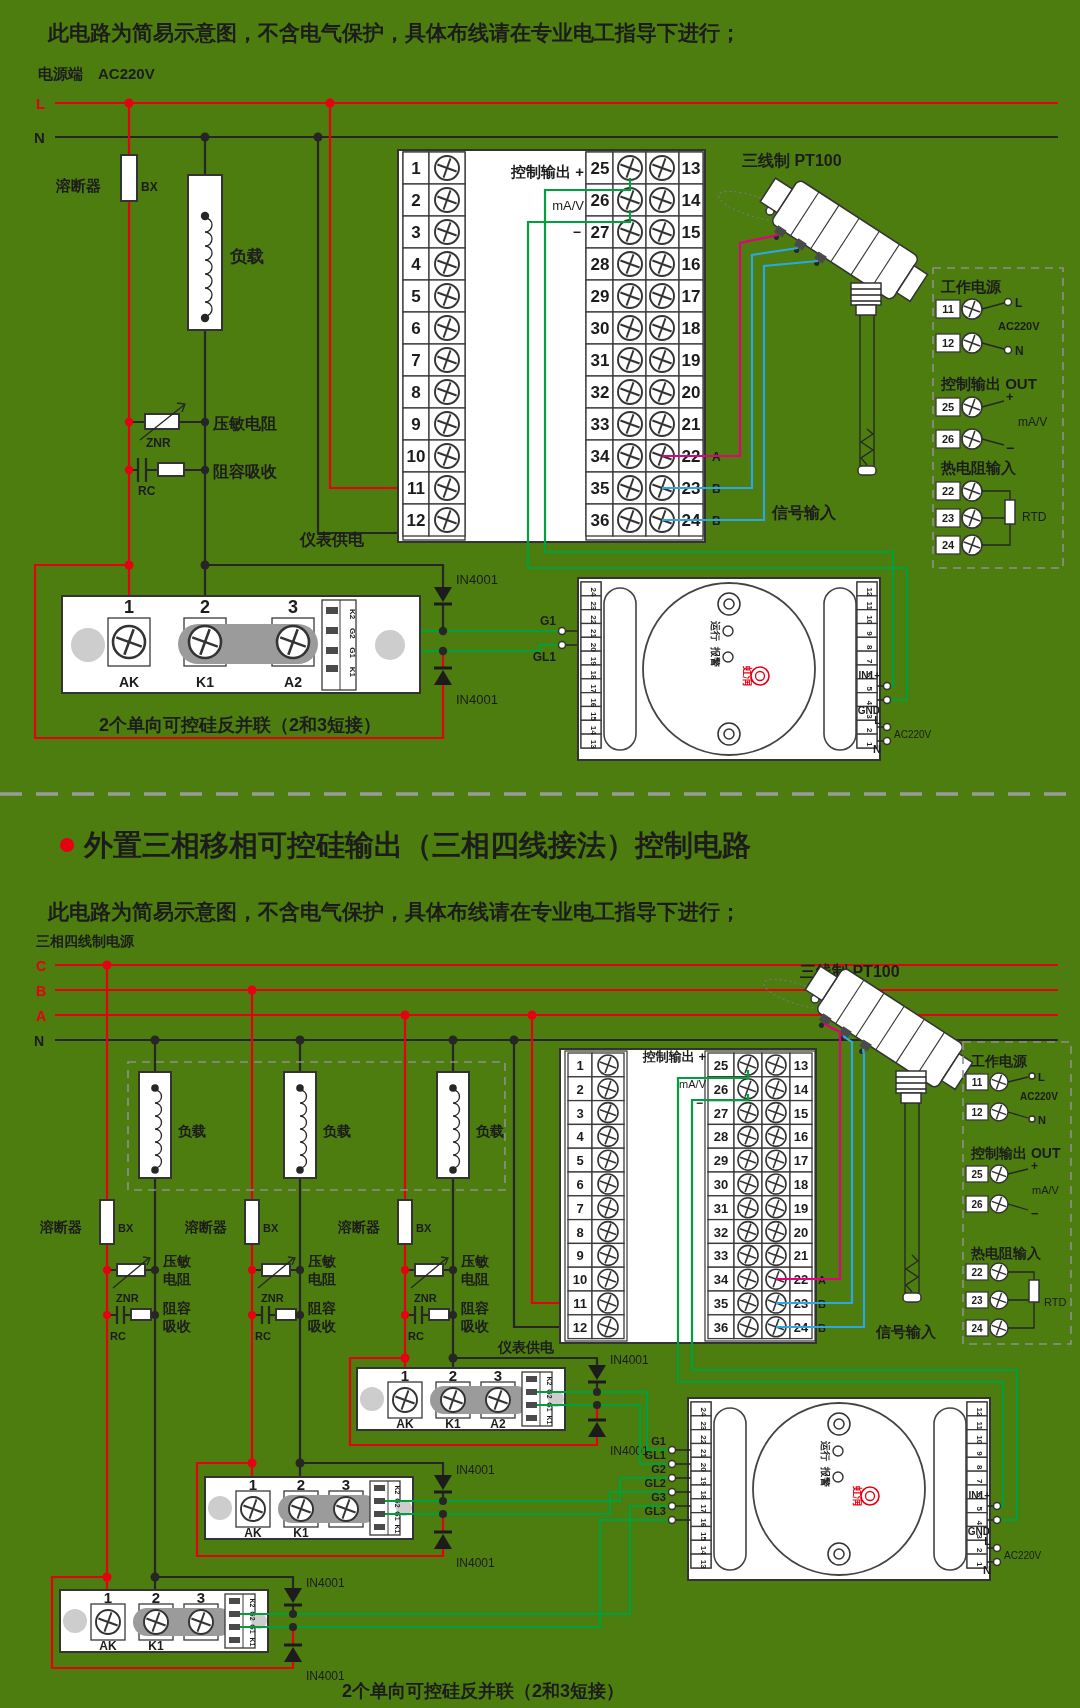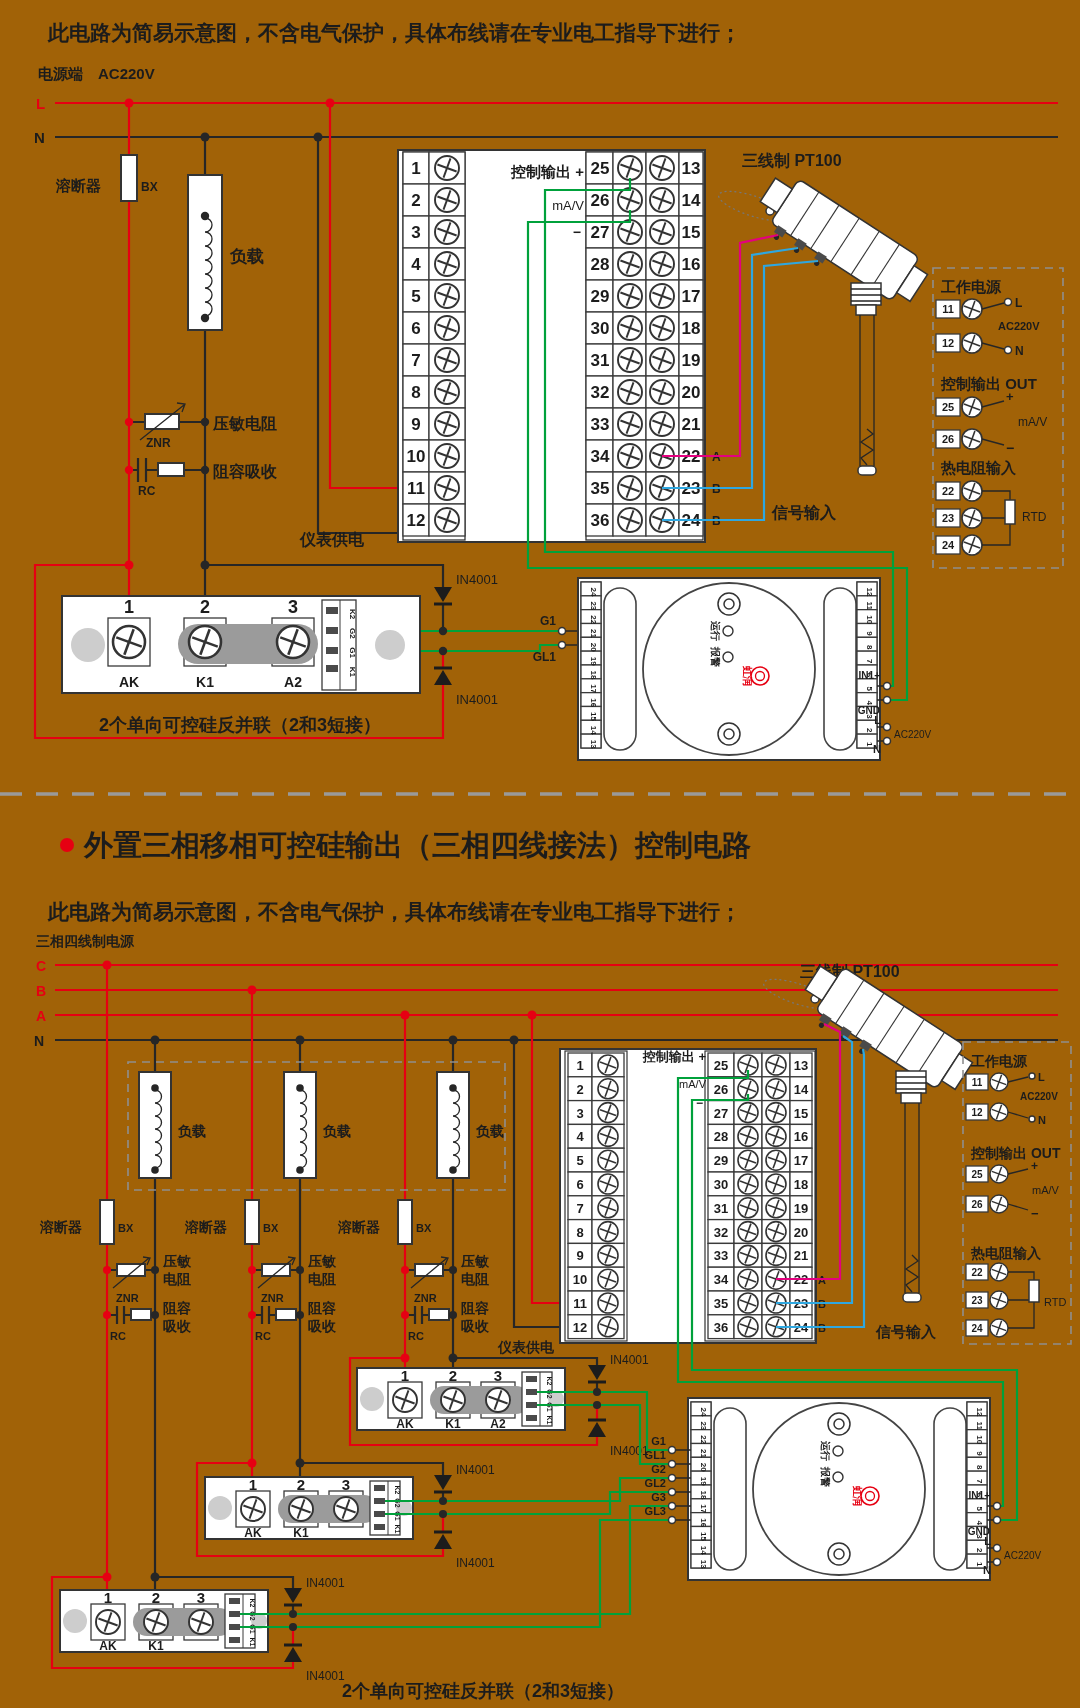--- a/index.html
+++ b/index.html
@@ -1,16 +1,16 @@
 <!DOCTYPE html>
 <html><head>
 <meta charset="utf-8">
 <style>
   html,body{margin:0;padding:0;background:#fff}
-  .page{position:relative;width:1080px;height:1708px;background:#a16207;overflow:hidden}
+  .page{position:relative;width:1080px;height:1708px;background:#4d7c0f;overflow:hidden}
   svg{font-family:"Liberation Sans","DejaVu Sans",sans-serif;display:block}
   text{fill:#1c1c1c}
   .tb{font-weight:700}
   .tc{text-anchor:middle}
   .te{text-anchor:end}
   .rtx{fill:#e60012}
   .w{fill:none;stroke-width:2.2}
   .t1{stroke-width:1.3}
   .red{stroke:#e60012}
   .blk{stroke:#262626}

